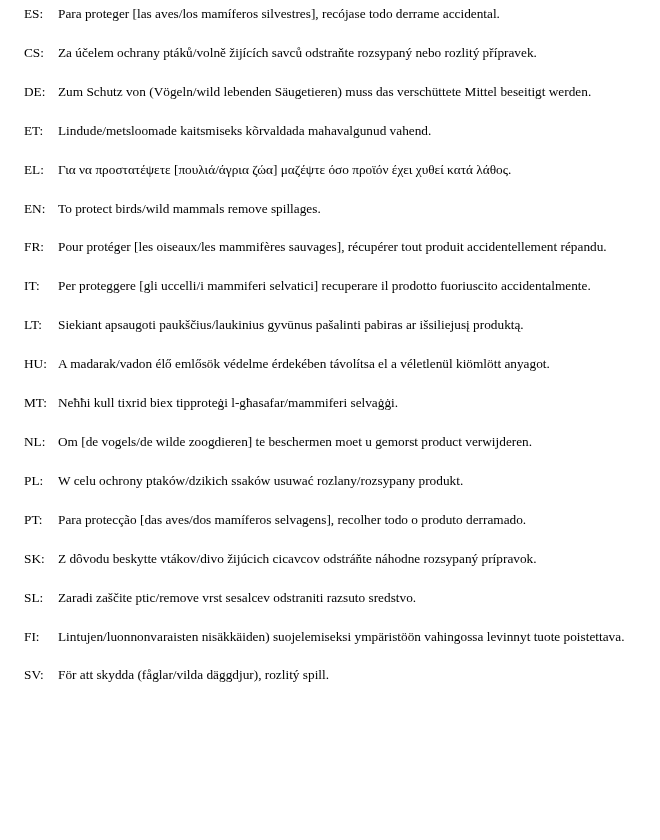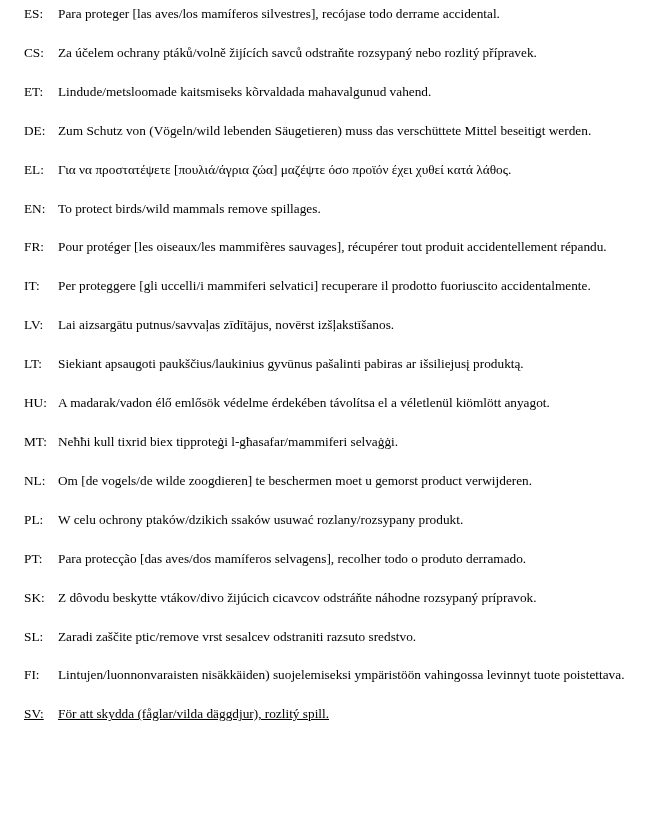--- a/index.html
+++ b/index.html
@@ -44,64 +44,59 @@
     padding-right: 4px;
     text-align: justify;
     text-justify: inter-word;
     hyphens: manual;
   }
   tr.entry-row td {
     padding-bottom: 22.3px;
   }
   tr.entry-row:last-child td {
     padding-bottom: 0;
-    text-decoration: underline;
   }
 </style>
 </head>
 <body>
 
 <div class="page">
   <table class="entries">
     <tbody>
       <tr class="entry-row">
         <td class="code">ES:</td>
         <td class="text">Para proteger [las aves/los mamíferos silvestres], recójase todo derrame accidental.</td>
       </tr>
       <tr class="entry-row">
         <td class="code">CS:</td>
         <td class="text">Za účelem ochrany ptáků/volně žijících savců odstraňte rozsypaný nebo rozlitý přípravek.</td>
       </tr>
       <tr class="entry-row">
+        <td class="code">DE:</td>
+        <td class="text">Zum Schutz von (Vögeln/wild lebenden Säugetieren) muss das verschüttete Mittel beseitigt werden.</td>
+      </tr>
+      <tr class="entry-row">
         <td class="code">ET:</td>
         <td class="text">Lindude/metsloomade kaitsmiseks kõrvaldada mahavalgunud vahend.</td>
-      </tr>
-      <tr class="entry-row">
-        <td class="code">DE:</td>
-        <td class="text">Zum Schutz von (Vögeln/wild lebenden Säugetieren) muss das verschüttete Mittel beseitigt werden.</td>
       </tr>
       <tr class="entry-row">
         <td class="code">EL:</td>
         <td class="text">Για να προστατέψετε [πουλιά/άγρια ζώα] μαζέψτε όσο προϊόν έχει χυθεί κατά λάθος.</td>
       </tr>
       <tr class="entry-row">
         <td class="code">EN:</td>
         <td class="text">To protect birds/wild mammals remove spillages.</td>
       </tr>
       <tr class="entry-row">
         <td class="code">FR:</td>
         <td class="text">Pour protéger [les oiseaux/les mammifères sauvages], récupérer tout produit accidentellement répandu.</td>
       </tr>
       <tr class="entry-row">
         <td class="code">IT:</td>
         <td class="text">Per proteggere [gli uccelli/i mammiferi selvatici] recuperare il prodotto fuoriuscito accidentalmente.</td>
-      </tr>
-      <tr class="entry-row">
-        <td class="code">LV:</td>
-        <td class="text">Lai aizsargātu putnus/savvaļas zīdītājus, novērst izšļakstīšanos.</td>
       </tr>
       <tr class="entry-row">
         <td class="code">LT:</td>
         <td class="text">Siekiant apsaugoti paukščius/laukinius gyvūnus pašalinti pabiras ar išsiliejusį produktą.</td>
       </tr>
       <tr class="entry-row">
         <td class="code">HU:</td>
         <td class="text">A madarak/vadon élő emlősök védelme érdekében távolítsa el a véletlenül kiömlött anyagot.</td>
       </tr>
       <tr class="entry-row">

